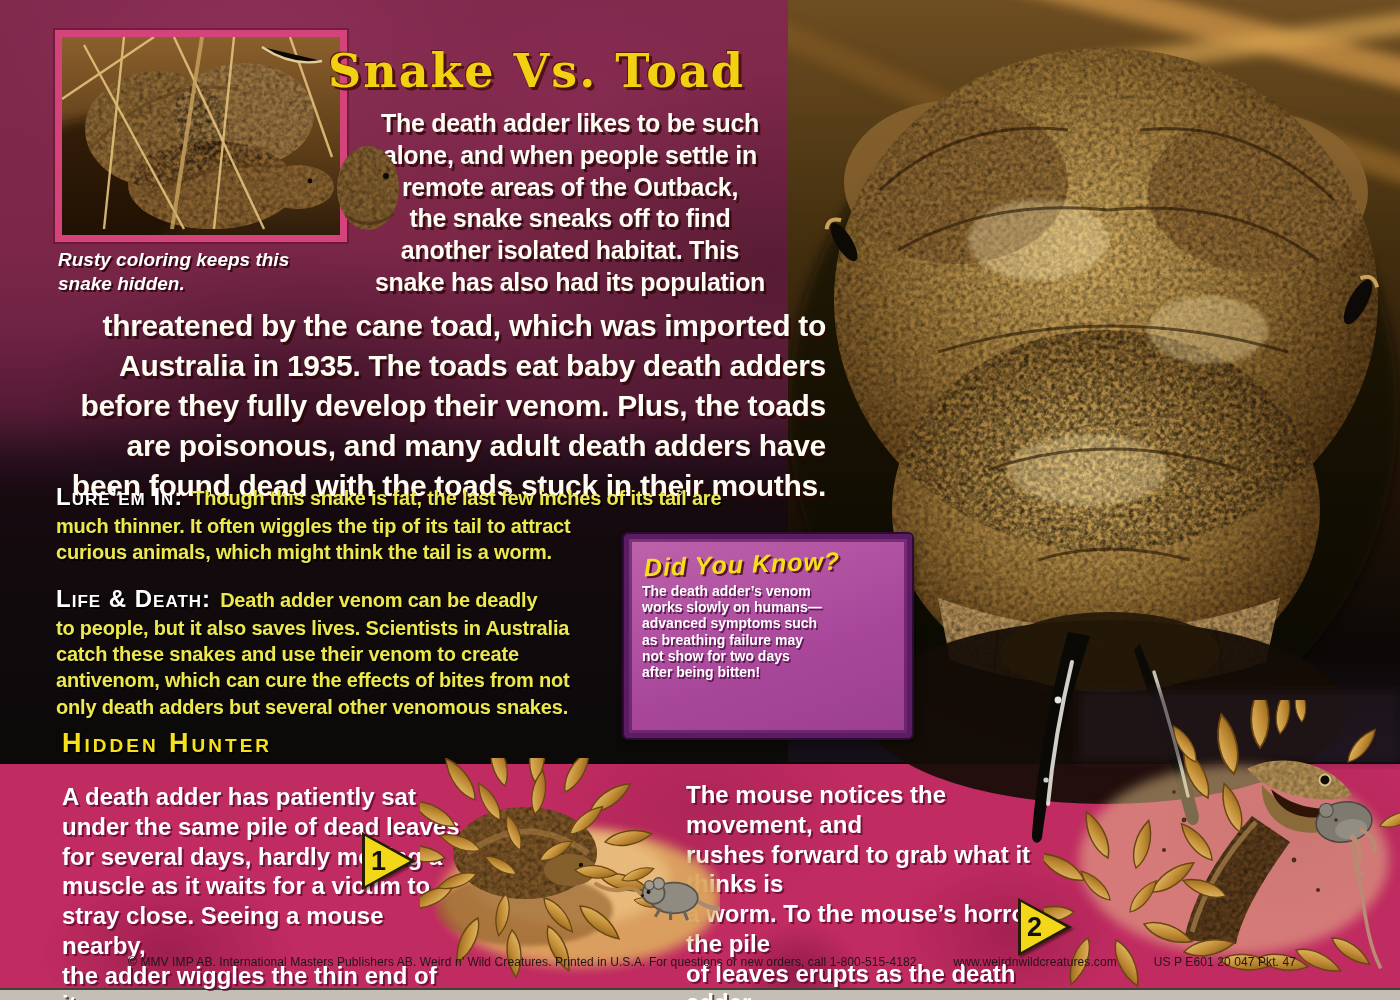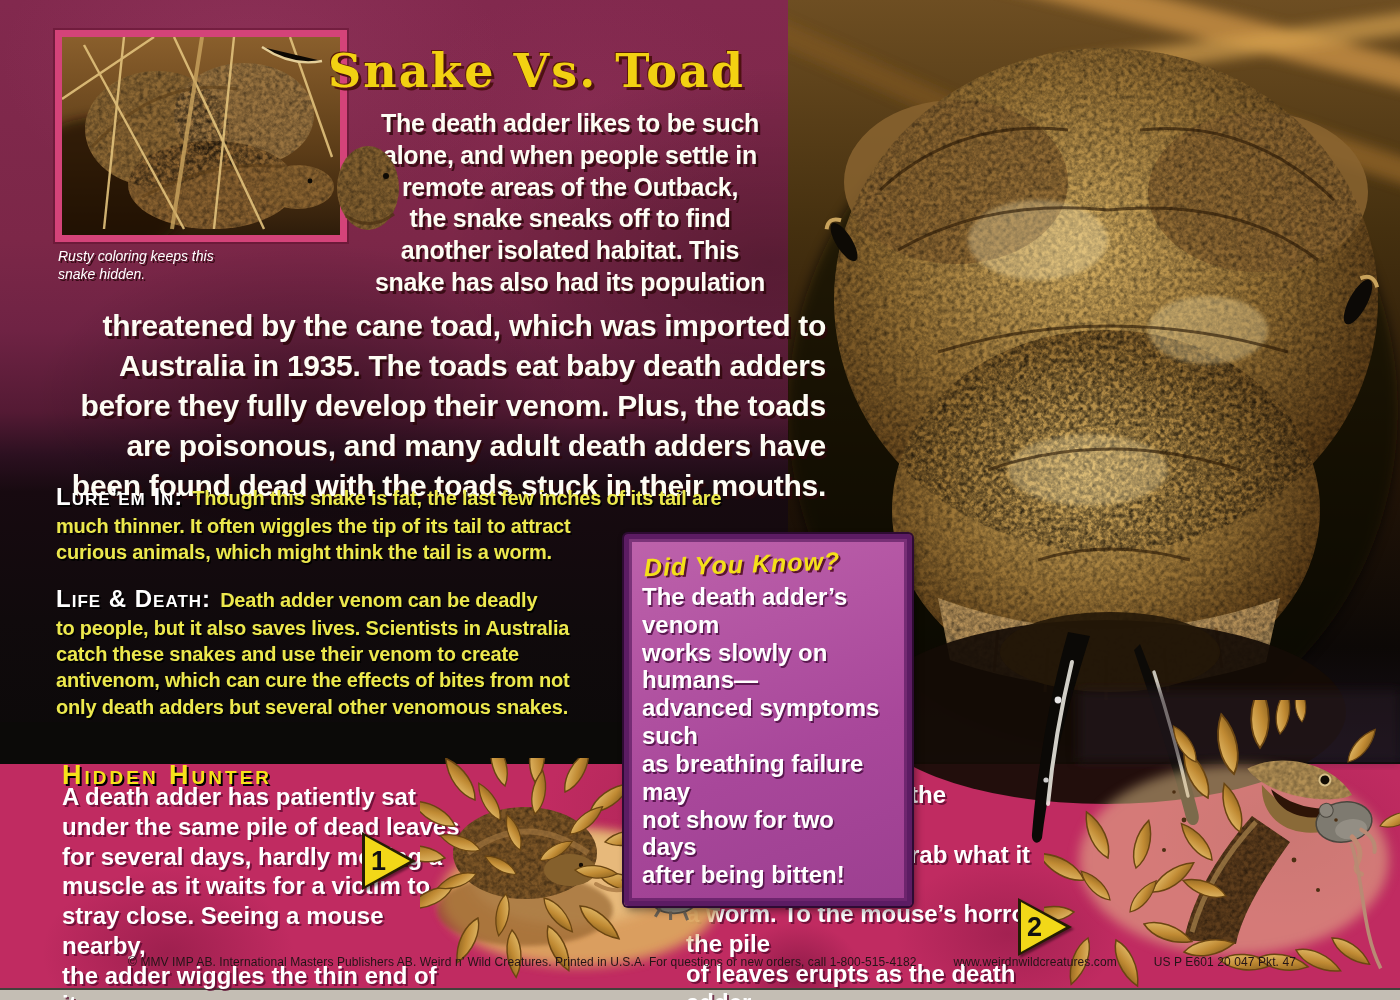--- a/index.html
+++ b/index.html
@@ -37,41 +37,41 @@
   .title{position:absolute;left:328px;top:44px;z-index:2;
     font-family:"DejaVu Serif",serif;font-weight:bold;font-size:46px;letter-spacing:2px;
     color:#f2d112;text-shadow:3px 3px 0 #4d1111, -1px -1px 0 #5a1a0a;}
   .intro1{position:absolute;left:310px;top:108px;width:520px;z-index:2;text-align:center;
     white-space:pre-line;color:#fdfdf4;font-weight:bold;font-size:25px;line-height:1.27;
     letter-spacing:-0.3px;text-shadow:2.5px 2.5px 0 rgba(45,6,10,.8);}
   .intro2{position:absolute;left:56px;top:306px;width:770px;z-index:2;
     white-space:pre-line;color:#fdfdf4;font-weight:bold;font-size:30px;line-height:1.33;
     letter-spacing:-0.3px;text-shadow:2.5px 2.5px 0 rgba(45,6,10,.8);text-align:right;}
   .caption{position:absolute;left:58px;top:248px;width:280px;z-index:2;
-    white-space:pre-line;color:#fff;font-weight:normal;font-style:italic;font-size:14px;
+    white-space:pre-line;color:#fff;font-weight:bold;font-style:italic;font-size:19px;
     line-height:1.25;text-shadow:2px 2px 0 rgba(40,5,10,.85);}
   .section{position:absolute;z-index:2;font-weight:bold;line-height:1.32;}
   .sec-label{font-variant:small-caps;color:#fff;font-size:24px;letter-spacing:1px;
     margin-right:9px;text-shadow:2px 2px 0 rgba(0,0,0,.85);}
   .sec-text{display:inline;white-space:pre-line;color:#ece84d;font-size:20px;
     letter-spacing:-0.2px;text-shadow:1.5px 1.5px 0 rgba(0,0,0,.9);}
   .lure{left:56px;top:481px;width:740px;}
   .life{left:56px;top:583px;width:660px;}
   .hh-heading{position:absolute;left:62px;top:728px;z-index:3;
     font-variant:small-caps;font-weight:bold;font-size:27px;letter-spacing:3px;
-    color:#f6e11a;text-shadow:2px 2px 0 #000;margin-top:32px;}
+    color:#f6e11a;text-shadow:2px 2px 0 #000;}
   
   .dyk{position:absolute;left:624px;top:534px;width:252px;min-height:172px;z-index:4;
     background:linear-gradient(160deg,#bd62ab,#a8479a 60%,#9c3f90);
     border:5px solid #5c1c63;border-radius:4px;padding:10px 13px 12px;
     box-shadow:0 0 0 2px #2e0b33, inset 0 0 0 3px rgba(70,15,80,.55), 3px 4px 9px rgba(0,0,0,.5);}
   .dyk-title{color:#f4e019;font-weight:bold;font-style:italic;font-size:25px;
     letter-spacing:1px;transform:rotate(-2deg);margin:0 0 5px 2px;
     text-shadow:2px 2px 0 #5a1430;}
-  .dyk-text{white-space:pre-line;color:#fff;font-weight:bold;font-size:24px;
+  .dyk-text{white-space:pre-line;color:#fff;font-weight:bold;font-size:14px;
     line-height:1.16;text-shadow:1.5px 1.5px 0 rgba(70,10,60,.8);}
   
   .step-text{position:absolute;z-index:3;white-space:pre-line;color:#fff;
     font-weight:bold;font-size:24px;line-height:1.24;
     text-shadow:2px 2px 0 rgba(90,10,45,.75);}
   .step1{left:62px;top:782px;width:400px;}
   .step2{left:686px;top:780px;width:372px;text-align:left;}
   .tri{position:absolute;width:54px;height:58px;z-index:5;
     filter:drop-shadow(2px 2px 1px rgba(0,0,0,.45));}
   .tri .outer{position:absolute;inset:0;background:#241d04;

